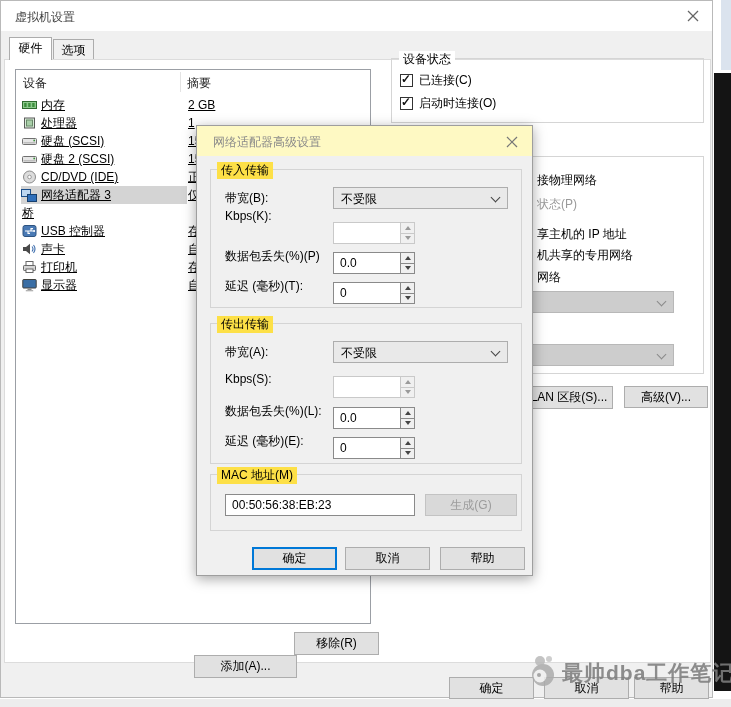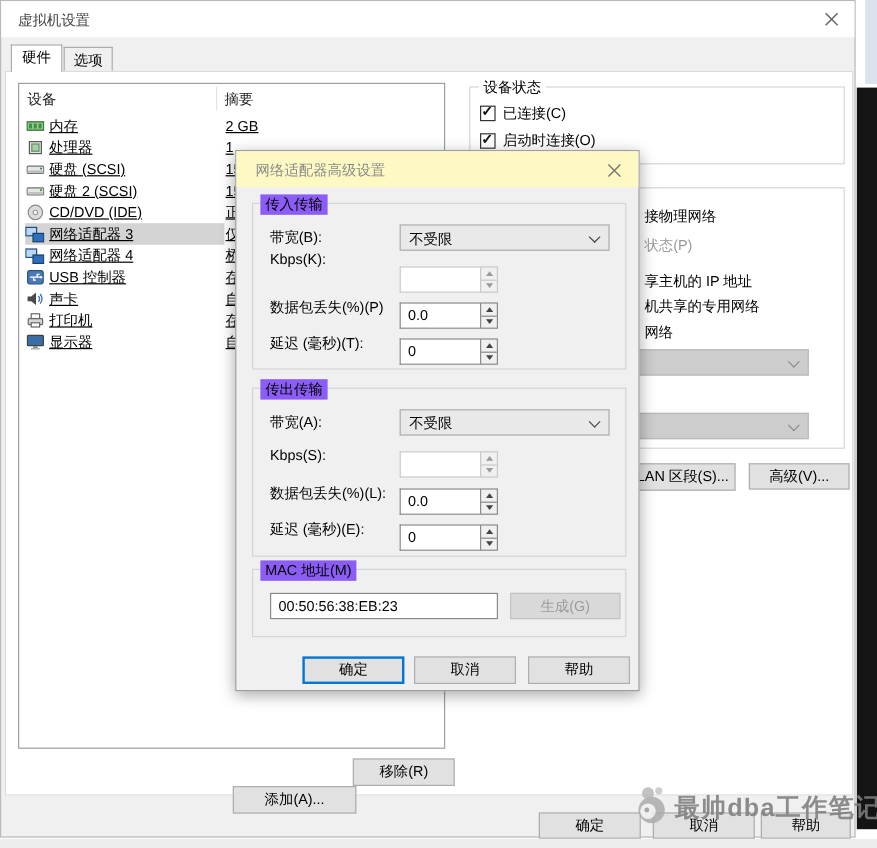--- a/index.html
+++ b/index.html
@@ -67,21 +67,21 @@
   .spin.disabled .spin-up { border-bottom-color:#c9c9c9; }
   .spin.disabled .tri-up { border-bottom-color:#9a9a9a; }
   .spin.disabled .tri-dn { border-top-color:#9a9a9a; }
 
   
   .dialog { position:absolute; left:196px; top:125px; width:337px; height:451px; background:#f0f0f0; border:1px solid #9e9e9e; box-shadow:0 3px 12px rgba(0,0,0,0.35); z-index:10; }
   .dlg-titlebar { position:absolute; left:0; top:0; width:100%; height:30px; background:#fef9c3; }
   .dlg-title { position:absolute; left:16px; top:8px; font-size:12px; color:#8a8a8a; }
   .dialog .close-x { right:11px; top:7px; }
   .dlg-grp { position:absolute; left:13px; width:312px; border:1px solid #d4d4d4; }
-  .dlg-grp > .grp-label { position:absolute; top:-8px; left:6px; padding:0 4px; font-size:12px; background:#8b5cf6; }
+  .dlg-grp > .grp-label { position:absolute; top:-8px; left:6px; padding:0 4px; font-size:12px; background:#fde047; }
   .fld-label { position:absolute; left:14px; font-size:12px; white-space:nowrap; }
   .mac-field { position:absolute; left:14px; top:19px; width:190px; height:22px; background:#fff; border:1px solid #8a8a8a; font-size:12px; padding:3px 0 0 6px; }
 
   
   .wm-text { position:absolute; left:562px; top:659px; z-index:20; font-size:21px; font-weight:bold; letter-spacing:1px; color:rgba(125,125,125,0.88); white-space:nowrap; }
   .wm-icon { position:absolute; left:527px; top:653px; z-index:20; opacity:0.85; }
 
   
   .strip-black { position:absolute; left:714px; top:73px; width:17px; height:618px; background:#141414; }
   .strip-topright { position:absolute; left:721px; top:0; width:10px; height:70px; background:#dbe3ee; }
@@ -180,29 +180,20 @@
               <svg width="16" height="15" viewBox="0 0 16 15">
                 <rect x="0.5" y="1.5" width="9" height="7" fill="#bcd6f0" stroke="#1c4f8a"></rect>
                 <rect x="6.5" y="6.5" width="9" height="7" fill="#2f6fba" stroke="#163f6e"></rect>
               </svg>
             </span>
             <span class="dev-name">网络适配器 3</span>
           </span>
           <span class="dev-sum">仅</span>
         </div>
         <div class="dev-row">
-          <span class="dev-left">
-            <span class="dev-ico">
-              <svg width="16" height="15" viewBox="0 0 16 15">
-                <rect x="0.5" y="1.5" width="9" height="7" fill="#bcd6f0" stroke="#1c4f8a"></rect>
-                <rect x="6.5" y="6.5" width="9" height="7" fill="#2f6fba" stroke="#163f6e"></rect>
-              </svg>
-            </span>
-            <span class="dev-name">网络适配器 4</span>
-          </span>
           <span class="dev-sum">桥</span>
         </div>
         <div class="dev-row">
           <span class="dev-left">
             <span class="dev-ico">
               <svg width="15" height="14" viewBox="0 0 15 14">
                 <rect x="1" y="1.5" width="13" height="11" rx="2" fill="#4a7ab5" stroke="#2d5380"></rect>
                 <path d="M3 7 H12 M9 7 L9 4.6 H11 M6 7 L6 9.4 H8" stroke="#fff" stroke-width="1.1" fill="none"></path>
                 <circle cx="12.2" cy="7" r="1" fill="#fff"></circle>
               </svg>
@@ -245,21 +236,21 @@
                 <rect x="3.8" y="12.1" width="7.4" height="1.2" fill="#aaa"></rect>
               </svg>
             </span>
             <span class="dev-name">显示器</span>
           </span>
           <span class="dev-sum">自</span>
         </div>
       </div>
   </div>
 
-  <div class="grp on-white" style="left:390px; top:71px; width:313px; height:65px;">
+  <div class="grp on-white" style="left:390px; top:57px; width:313px; height:65px;">
     <span class="grp-label">设备状态</span>
     <div class="cbrow" style="left:8px; top:13px;">
       <span class="cb checked"></span>
       <span>已连接(C)</span>
     </div>
     <div class="cbrow" style="left:8px; top:36px;">
       <span class="cb checked"></span>
       <span>启动时连接(O)</span>
     </div>
   </div>

